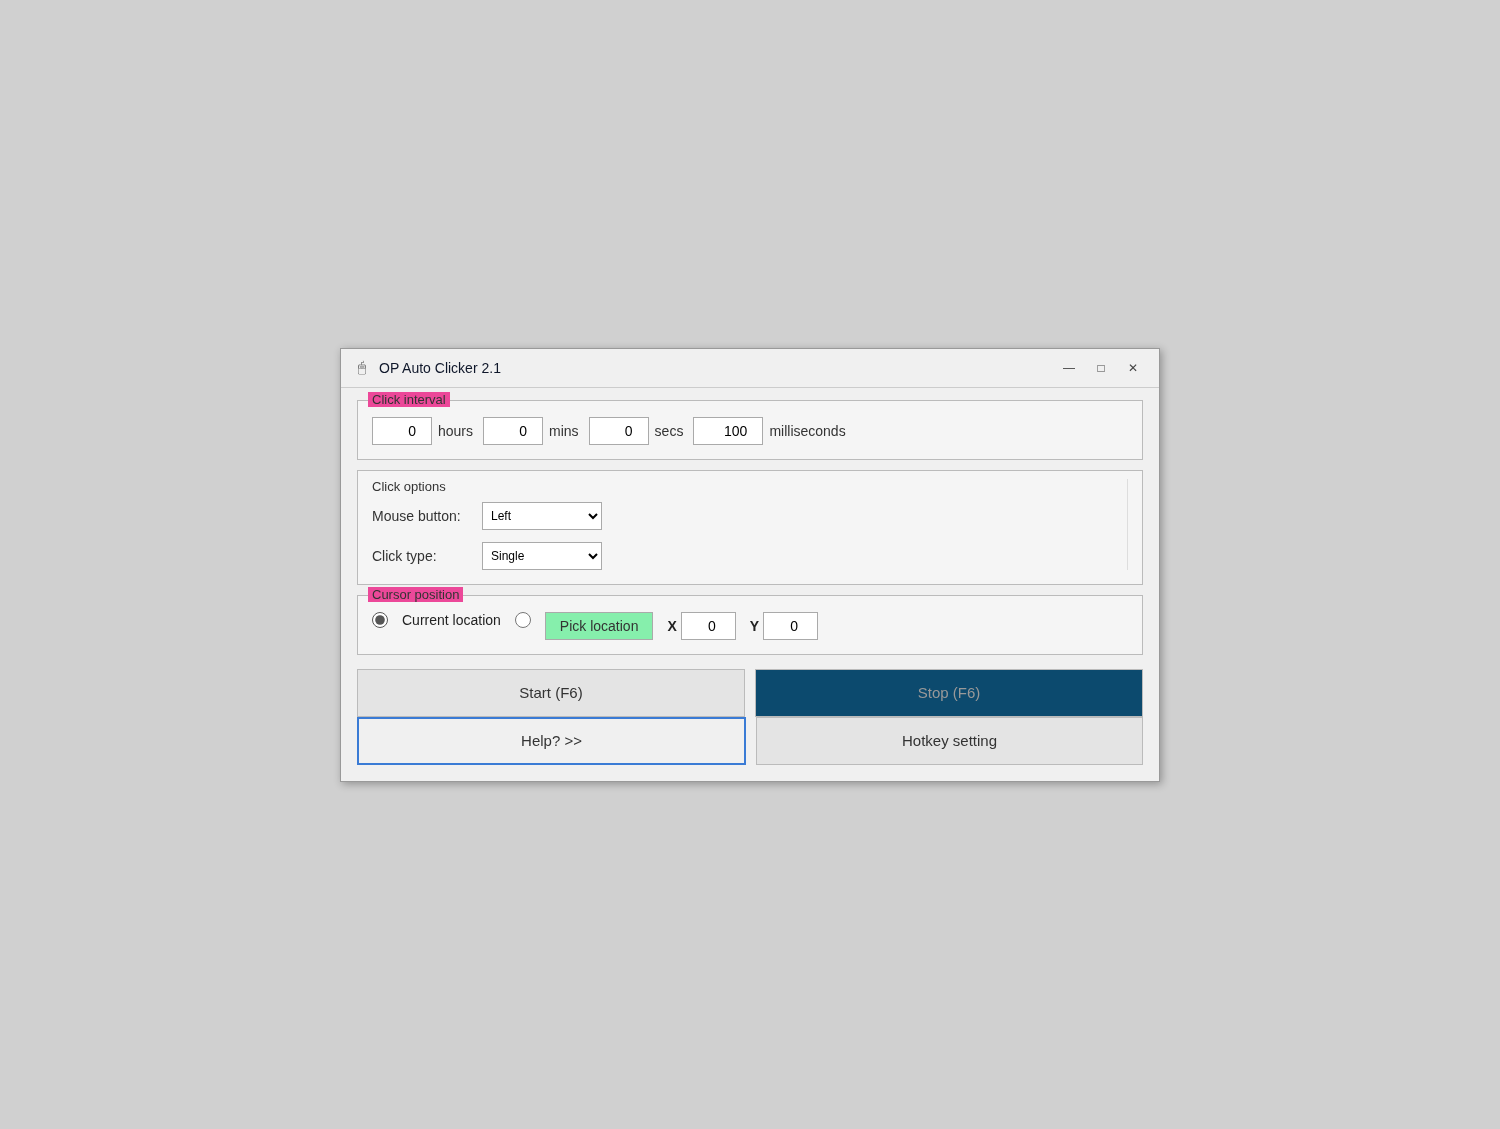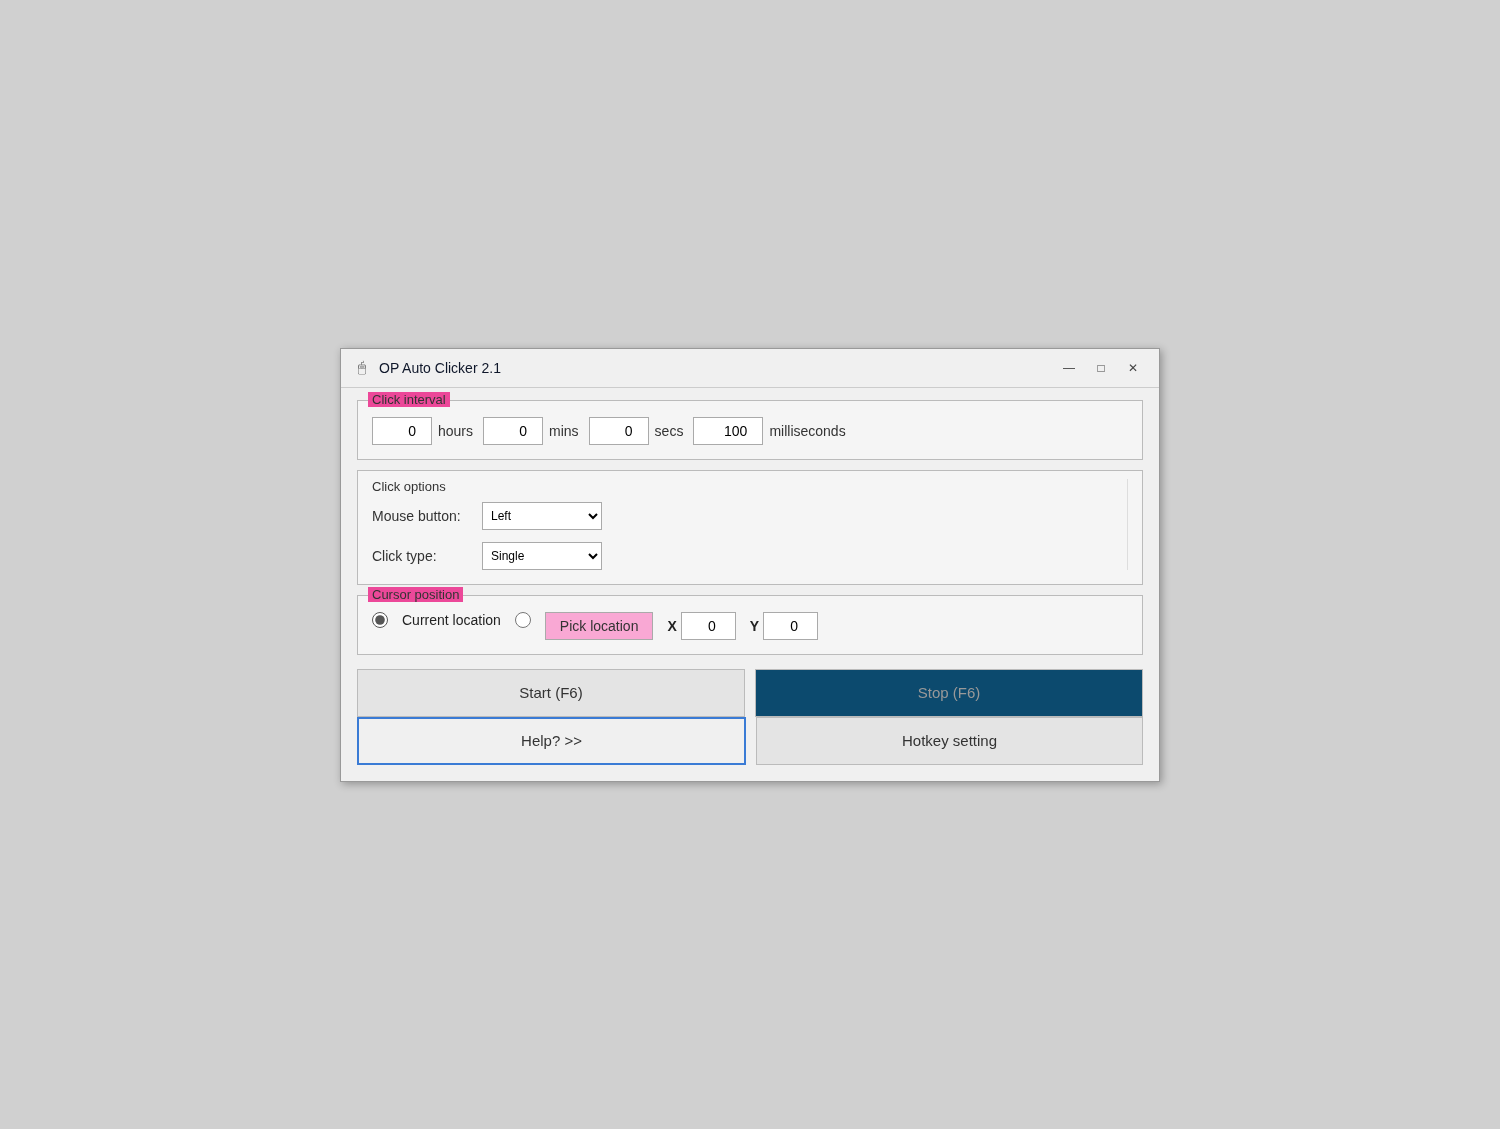--- a/index.html
+++ b/index.html
@@ -200,21 +200,21 @@
     .cursor-row {
       display: flex;
       align-items: flex-start;
       gap: 14px;
       margin-top: 8px;
     }
     .pick-btn {
       height: 28px;
       padding: 0 14px;
       border: 1px solid #aaa;
-      background: #f9a8d4;
+      background: #86efac;
       cursor: pointer;
       font-size: 14px;
       color: #333;
     }
     .coord-group {
       display: flex;
       align-items: center;
       gap: 4px;
     }
     .coord-label {

